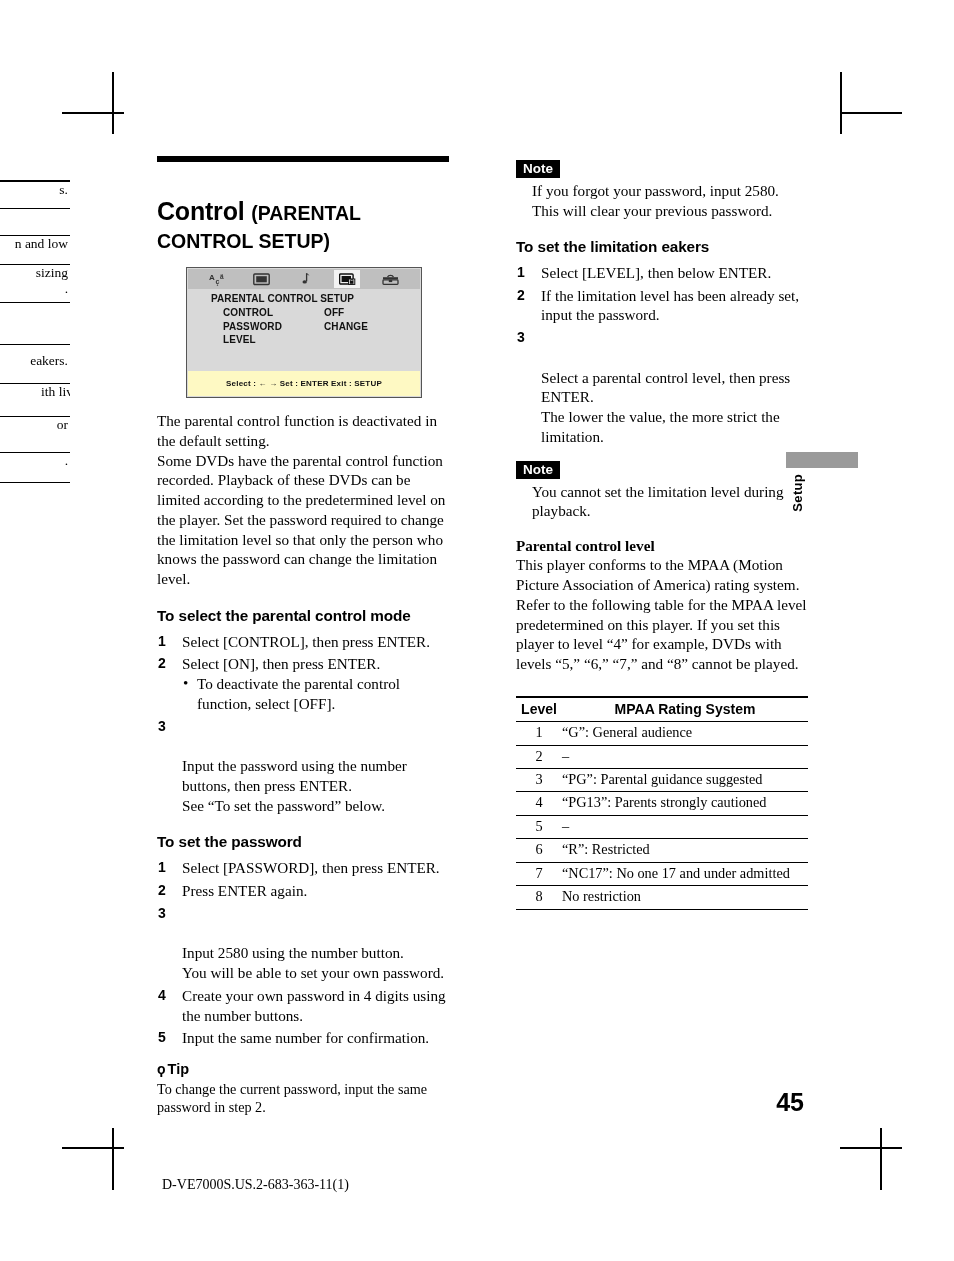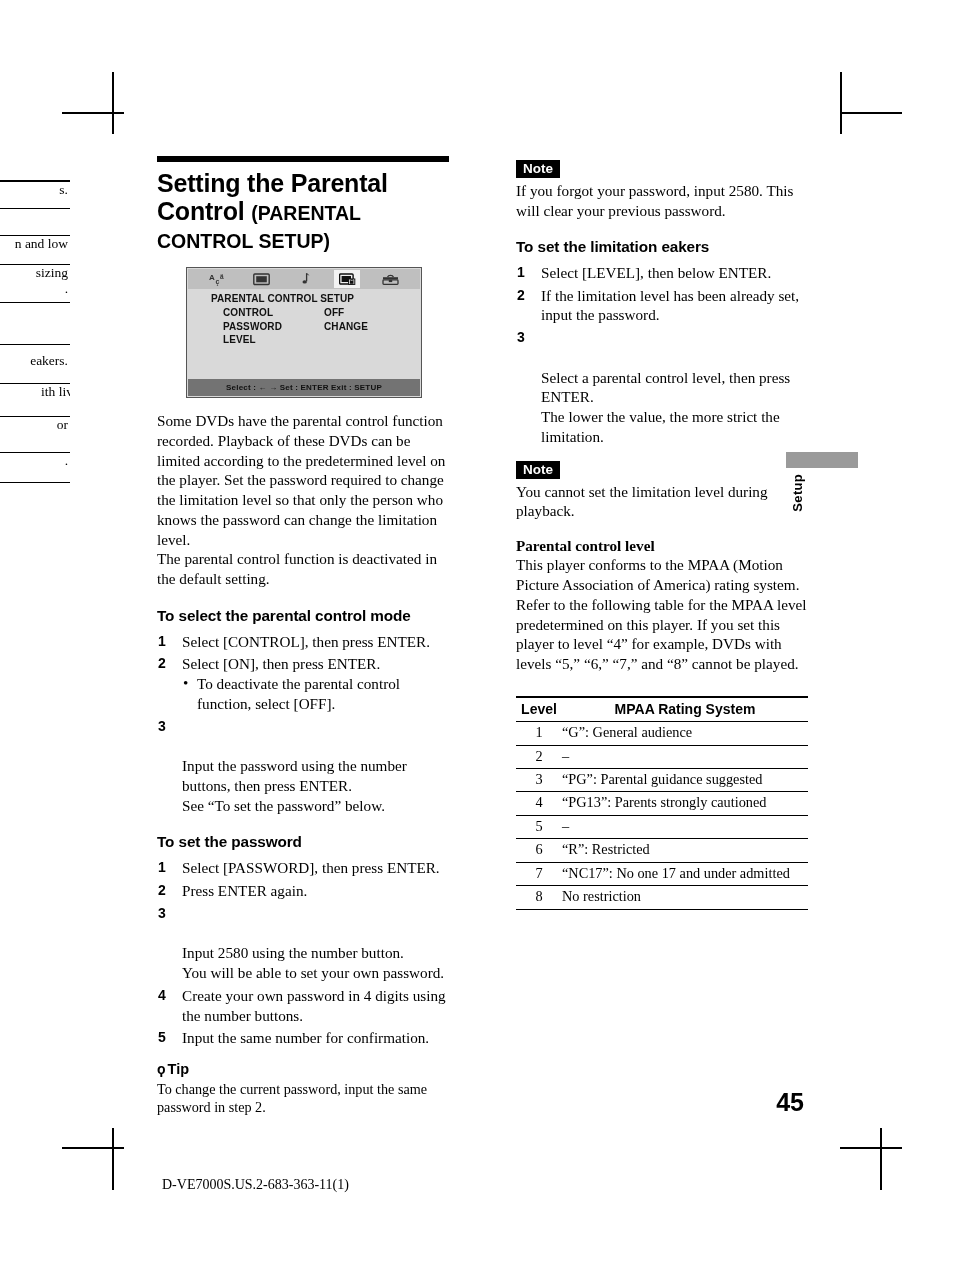--- a/index.html
+++ b/index.html
@@ -135,20 +135,21 @@
     font-family: "Liberation Sans", sans-serif;
     font-weight: bold;
     font-size: 13.5px;
     padding: 1px 7px 2px 7px;
     line-height: 1.12;
   }
   .note-body {
     font-size: 15.2px;
     line-height: 1.28;
     margin-top: 3px;
+    margin-left: 16px;
   }
 
   
   .tip-head {
     font-family: "Liberation Sans", sans-serif;
     font-weight: bold;
     font-size: 14.5px;
     margin-bottom: 1px;
   }
   .tip-bulb {
@@ -205,22 +206,22 @@
   .osd-row { white-space: pre; }
   .osd-val {
     display: inline-block;
     position: absolute;
     left: 113px;
   }
   .osd-rowwrap { position: relative; }
   #tv-footer {
     position: absolute;
     left: 1px; right: 1px; bottom: 1px;
-    height: 17px;
-    background: #737373;
+    height: 25px;
+    background: #fef9c3;
     display: flex;
     align-items: center;
     justify-content: center;
     font-size: 8px;
     font-weight: bold;
     color: #111;
     letter-spacing: 0.2px;
   }
 
   
@@ -331,30 +332,30 @@
   <div class="bleed-row" style="height:30px;">
       <span class="bleed-txt">.</span>
     </div>
 </div>
 
 <div class="col" id="col-left">
 
   <div class="rule-top"></div>
 
   <h1 class="title">
-    <span>Setting the Parental</span><br>
+    <br>
     <span>Control</span>
     <span class="sub">(PARENTAL</span><br>
     <span class="sub">CONTROL SETUP)</span>
   </h1>
 
   <div style="height:152px;"></div>
 
+  <p class="body-p">The parental control function is deactivated in the default setting.</p>
   <p class="body-p">Some DVDs have the parental control function recorded. Playback of these DVDs can be limited according to the predetermined level on the player. Set the password required to change the limitation level so that only the person who knows the password can change the limitation level.</p>
-  <p class="body-p">The parental control function is deactivated in the default setting.</p>
 
   <h2 class="sect">To select the parental control mode</h2>
   <ol class="steps">
     <li>
       <span class="num">1</span>
       <span>Select [CONTROL], then press ENTER.</span>
     </li>
     <li>
       <span class="num">2</span>
       <span>Select [ON], then press ENTER.</span>

